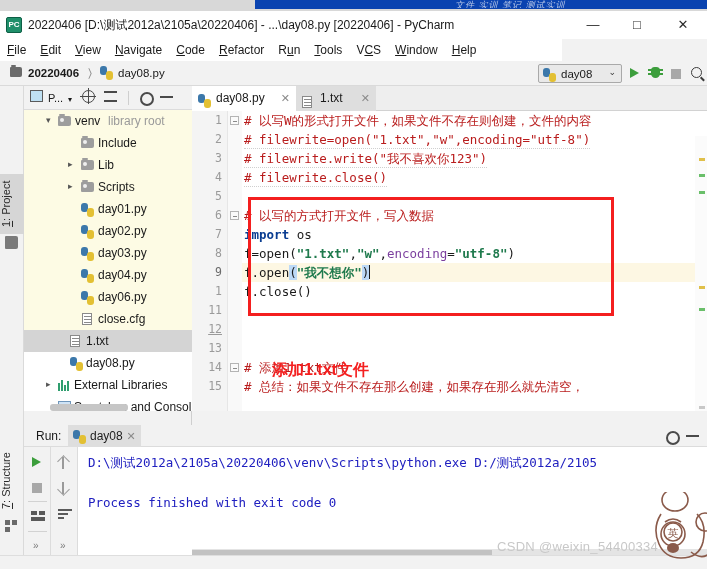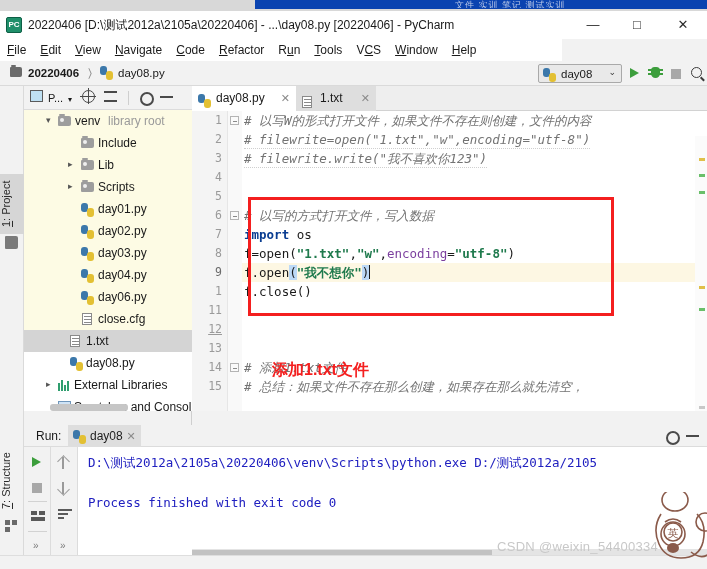--- a/index.html
+++ b/index.html
@@ -111,21 +111,21 @@
   .etab .ic { position:absolute; left:6px; top:6px; }
   .etab .x { position:absolute; right:6px; top:0; height:25px; line-height:25px; color:#8a8a8a; font-size:11px; }
 
   #editor { position:absolute; left:0; top:25px; width:515px; height:300px; background:#fff; overflow:hidden;
             font-family:"DejaVu Sans Mono", monospace; }
   #gutter { position:absolute; left:0; top:0; width:36px; height:300px; background:#f4f4f4; border-right:1px solid #e6e6e6; }
   #foldstrip { position:absolute; left:36px; top:0; width:14px; height:300px; background:#f9f9f9; }
   .lnum { position:absolute; right:5px; height:19px; line-height:19px; font-size:11.5px; color:#9a9a9a; font-family:"DejaVu Sans Mono", monospace; }
   .codeline { position:absolute; left:52px; height:19px; line-height:19px; font-size:12.5px; white-space:nowrap; }
   .hl-cur { position:absolute; left:36px; width:479px; height:19px; background:#fdf7e3; }
-  .cmt { color:#737373; font-style:italic; }
+  .cmt { color:#b91c1c; }
   .kw { color:#0a3d91; font-weight:bold; }
   .str { color:#1f7a4d; font-weight:bold; }
   .plain { color:#1a1a1a; }
   .namedarg { color:#7b3f9e; }
   .selpar { background:#bcd9f7; }
   .foldmark { position:absolute; left:2px; width:9px; height:9px; border:1px solid #b4b4b4; background:#fafafa; }
   .foldmark:after { content:''; position:absolute; left:1.5px; top:3.5px; width:4px; height:1px; background:#8a8a8a; }
   .caret { display:inline-block; width:1px; height:14px; background:#1a1a1a; vertical-align:-2px; }
   .squig { border-bottom:1.5px dotted #cfcfcf; }
 
@@ -168,21 +168,21 @@
   
   #statusstrip { position:absolute; left:0; top:555px; width:707px; height:14px; background:#f2f2f2; border-top:1px solid #dedede; }
   #bottomscroll { position:absolute; left:192px; top:549px; width:515px; height:8px; background:#e4e4e4; }
   #bottomscroll i { position:absolute; left:0; top:1px; width:300px; height:6px; background:#c2c2c2; }
 </style>
 </head>
 <body>
 
 <div id="topstrip">
   <div class="blue">
-    <div class="bt" style="left:200px;">文件   实训  笔记  测试实训</div>
+    <div class="bt" style="left:200px;font-style:italic;">文件   实训  笔记  测试实训</div>
   </div>
 </div>
 
 <div id="titlebar">
   <div class="tb-icon">PC</div>
   <div class="tb-text">20220406 [D:\测试2012a\2105a\20220406] - ...\day08.py [20220406] - PyCharm</div>
   <div class="wbtn min">—</div>
   <div class="wbtn max">□</div>
   <div class="wbtn cls">✕</div>
 </div>
@@ -375,20 +375,21 @@
     </div>
     <div id="foldstrip">
       <span class="foldmark" style="top:5px;"></span>
       <span class="foldmark" style="top:100px;"></span>
       <span class="foldmark" style="top:252px;"></span>
     </div>
 
     <div class="codeline cmt" style="top:0px;"># 以写W的形式打开文件，如果文件不存在则创建，文件的内容</div>
     <div class="codeline cmt squig" style="top:19px;"># filewrite=open("1.txt","w",encoding="utf-8")</div>
     <div class="codeline cmt squig" style="top:38px;"># filewrite.write("我不喜欢你123")</div>
+    <div class="codeline cmt squig" style="top:57px;"># filewrite.close()</div>
     <div class="codeline" style="top:76px;">&nbsp;</div>
     <div class="codeline cmt" style="top:95px;"># 以写的方式打开文件，写入数据</div>
     <div class="codeline" style="top:114px;"><span class="kw">import</span> <span class="plain">os</span></div>
     <div class="codeline" style="top:133px;"><span class="plain">f=open(</span><span class="str">"1.txt"</span><span class="plain">,</span><span class="str">"w"</span><span class="plain">,</span><span class="namedarg">encoding</span><span class="plain">=</span><span class="str">"utf-8"</span><span class="plain">)</span></div>
     <div class="codeline" style="top:152px;"><span class="plain">f.open</span><span class="plain selpar">(</span><span class="str">"我不想你"</span><span class="plain selpar">)</span><span class="caret"></span></div>
     <div class="codeline plain" style="top:171px;">f.close()</div>
     <div class="codeline" style="top:190px;">&nbsp;</div>
     <div class="codeline" style="top:209px;">&nbsp;</div>
     <div class="codeline" style="top:228px;">&nbsp;</div>
     <div class="codeline cmt" style="top:247px;"># 添加1.txt文件</div>

